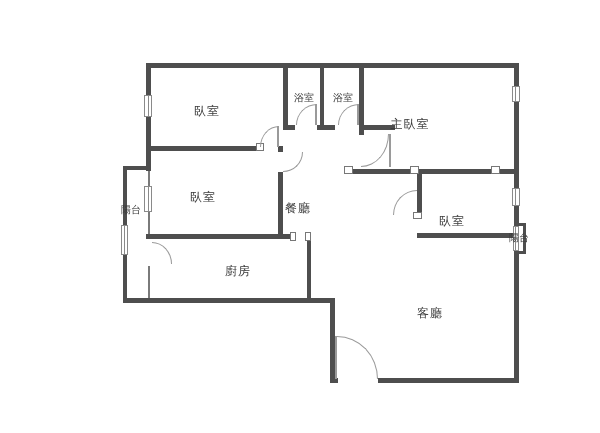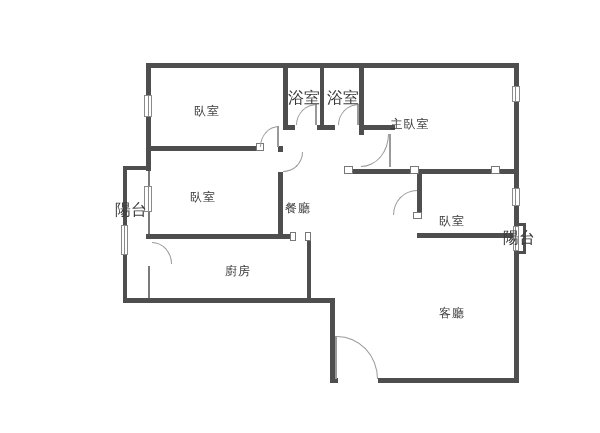--- a/index.html
+++ b/index.html
@@ -16,21 +16,21 @@
   .jamb{position:absolute;background:#ffffff;border:1px solid #777;box-sizing:border-box;}
   .arc{position:absolute;border:0 solid #9a9a9a;box-sizing:border-box;}
   .arc-tl{border-top-width:1.5px;border-left-width:1.5px;border-top-left-radius:100% 100%;}
   .arc-tr{border-top-width:1.5px;border-right-width:1.5px;border-top-right-radius:100% 100%;}
   .arc-br{border-bottom-width:1.5px;border-right-width:1.5px;border-bottom-right-radius:100% 100%;}
   .leaf{position:absolute;background:#9a9a9a;}
   .room-label{
     position:absolute;transform:translate(-50%,-50%);
     font-size:12px;color:#3a3a3a;letter-spacing:1px;white-space:nowrap;
   }
-  .room-label.small{font-size:16px;letter-spacing:0;}
+  .room-label.small{font-size:10px;letter-spacing:0;}
 </style>
 </head>
 <body>
 
 <div class="canvas">
   <div id="geometry">
       <div class="wall" style="left: 146px; top: 63px; width: 373px; height: 5px;"></div>
       <div class="wall" style="left: 146px; top: 63px; width: 5px; height: 32px;"></div>
       <div class="wall" style="left: 146px; top: 117px; width: 5px; height: 54px;"></div>
       <div class="wall" style="left: 123px; top: 166px; width: 28px; height: 4px;"></div>
@@ -96,14 +96,14 @@
   <span class="room-label" style="left:207px;top:111px">臥室</span>
   <span class="room-label small" style="left:304px;top:98px">浴室</span>
   <span class="room-label small" style="left:343px;top:98px">浴室</span>
   <span class="room-label" style="left:410px;top:124px">主臥室</span>
   <span class="room-label" style="left:203px;top:197px">臥室</span>
   <span class="room-label" style="left:298px;top:208px">餐廳</span>
   <span class="room-label" style="left:452px;top:221px">臥室</span>
   <span class="room-label small" style="left:131px;top:210px">陽台</span>
   <span class="room-label small" style="left:519px;top:238px">陽台</span>
   <span class="room-label" style="left:238px;top:271px">廚房</span>
-  <span class="room-label" style="left:452px;top:313px">客廳</span>
+  <span class="room-label" style="left:430px;top:313px">客廳</span>
 </div>
 
 </body></html>

